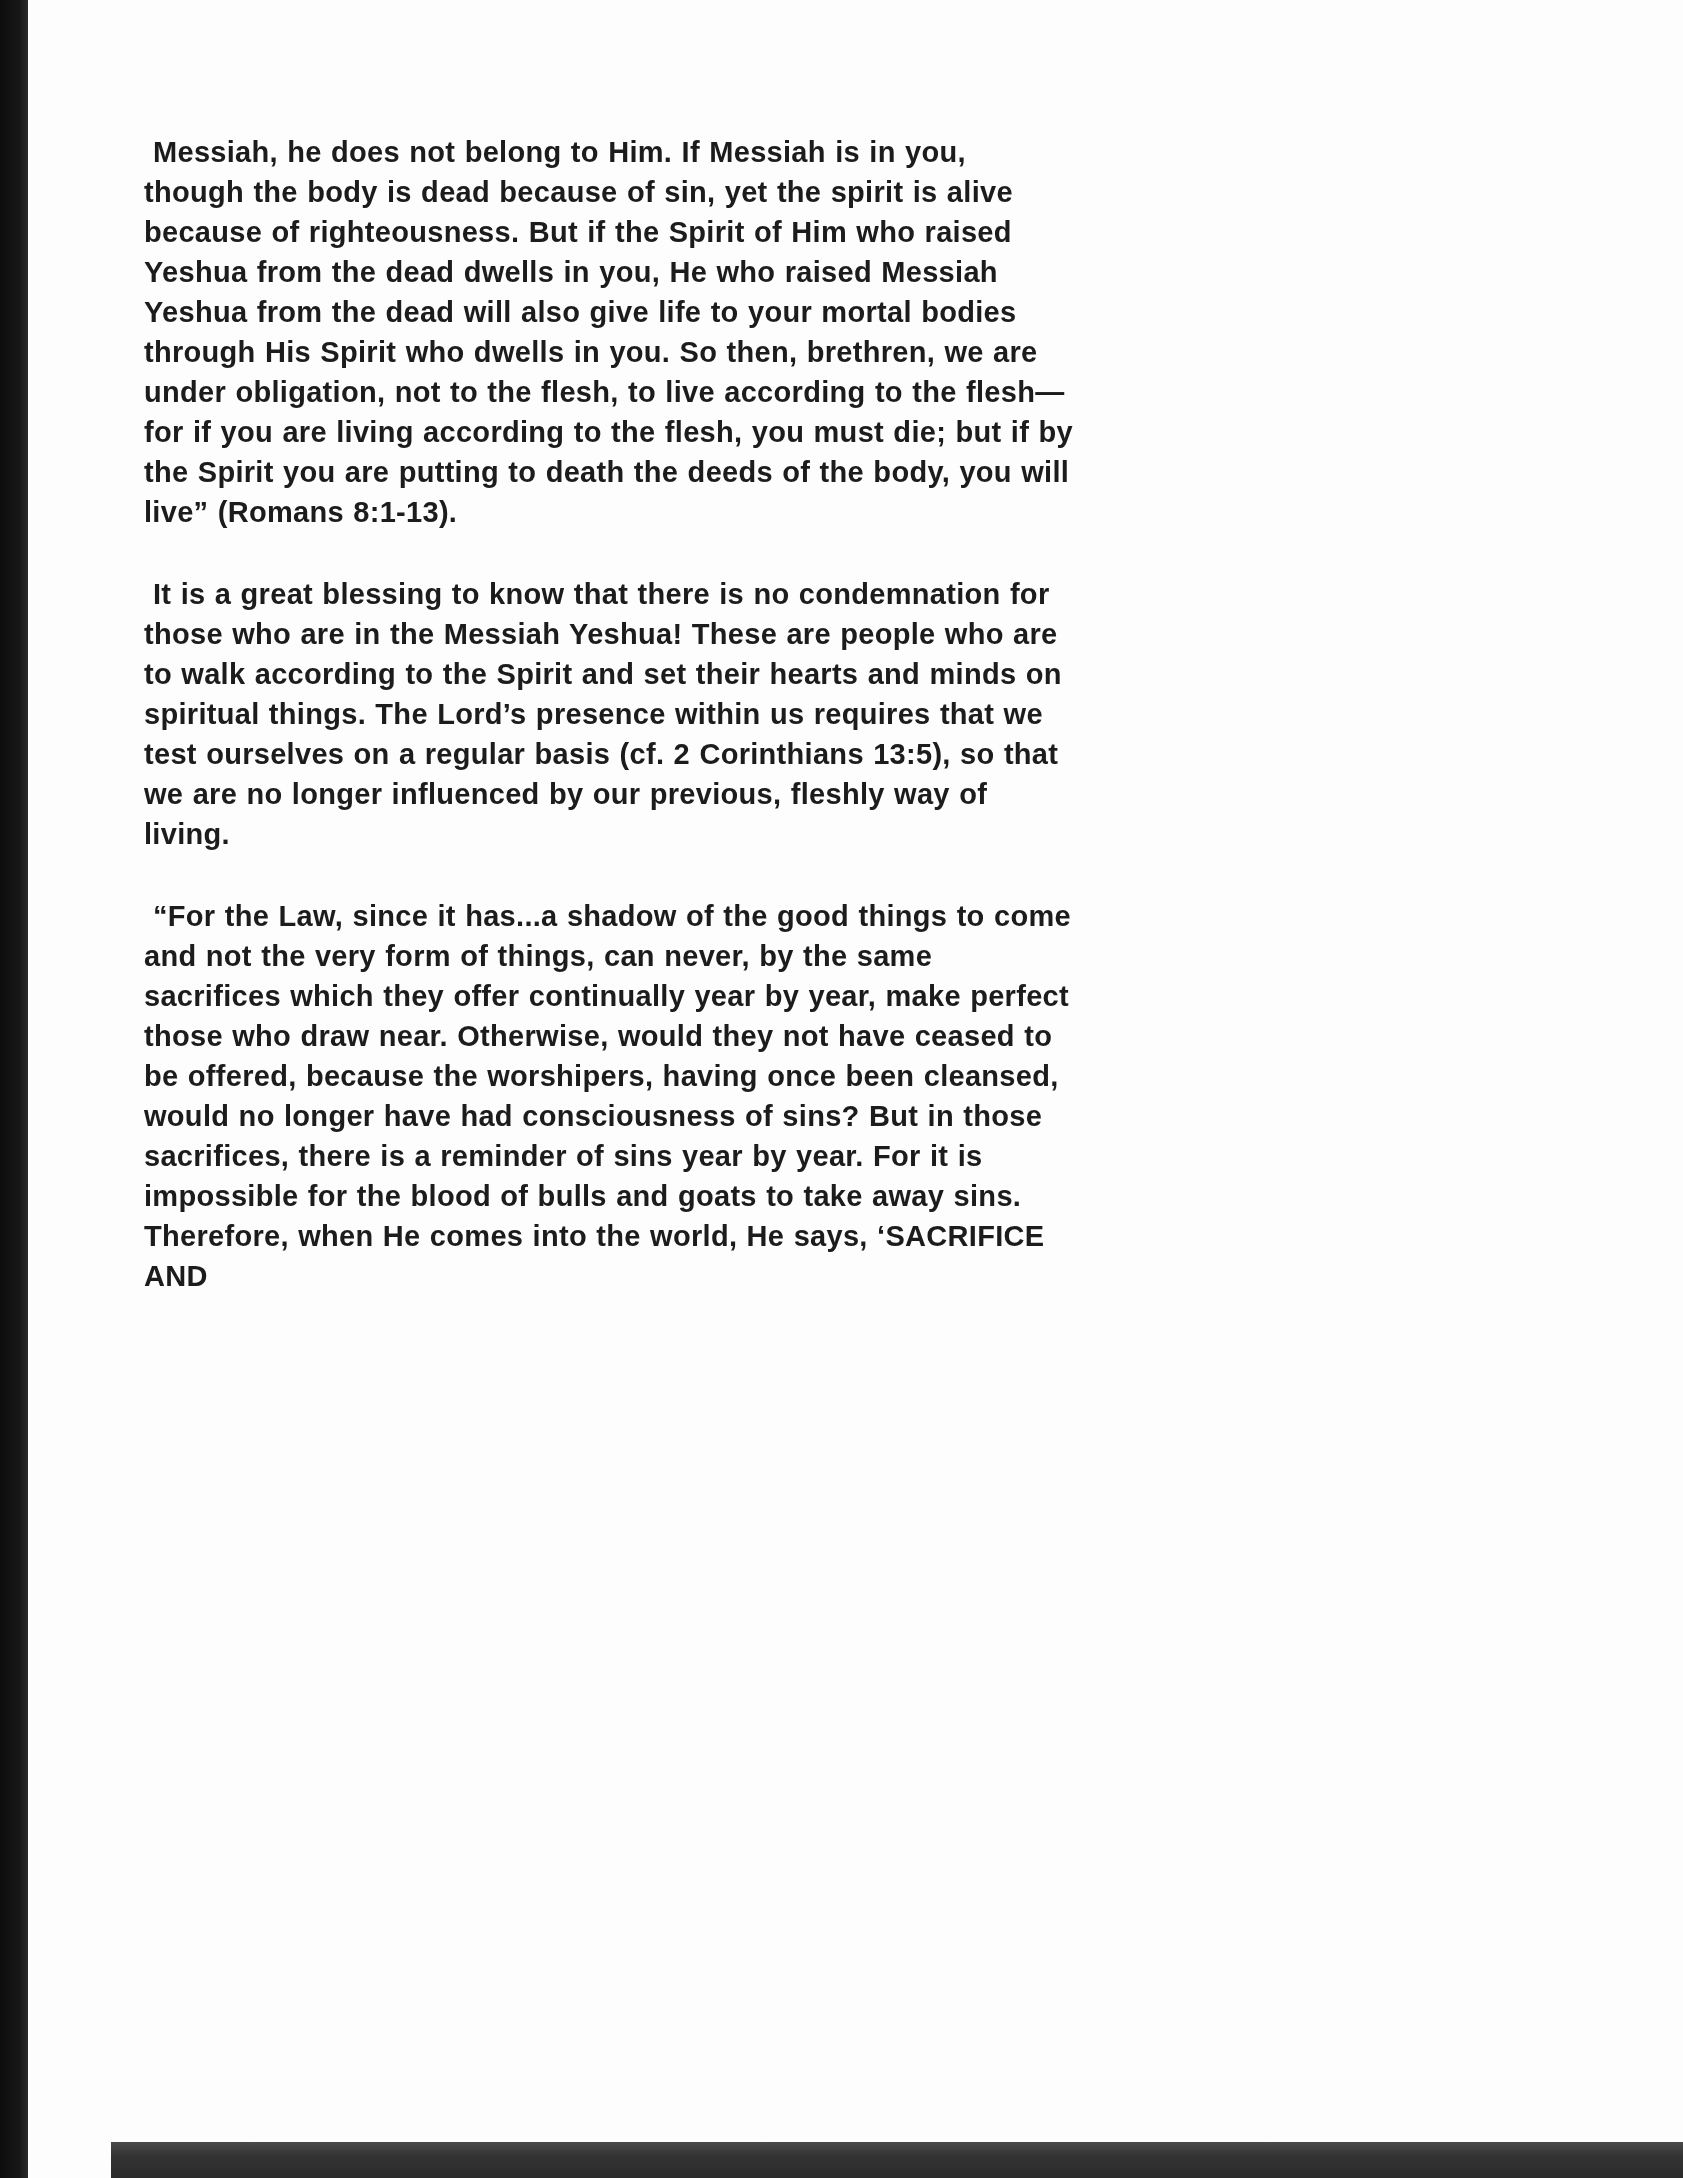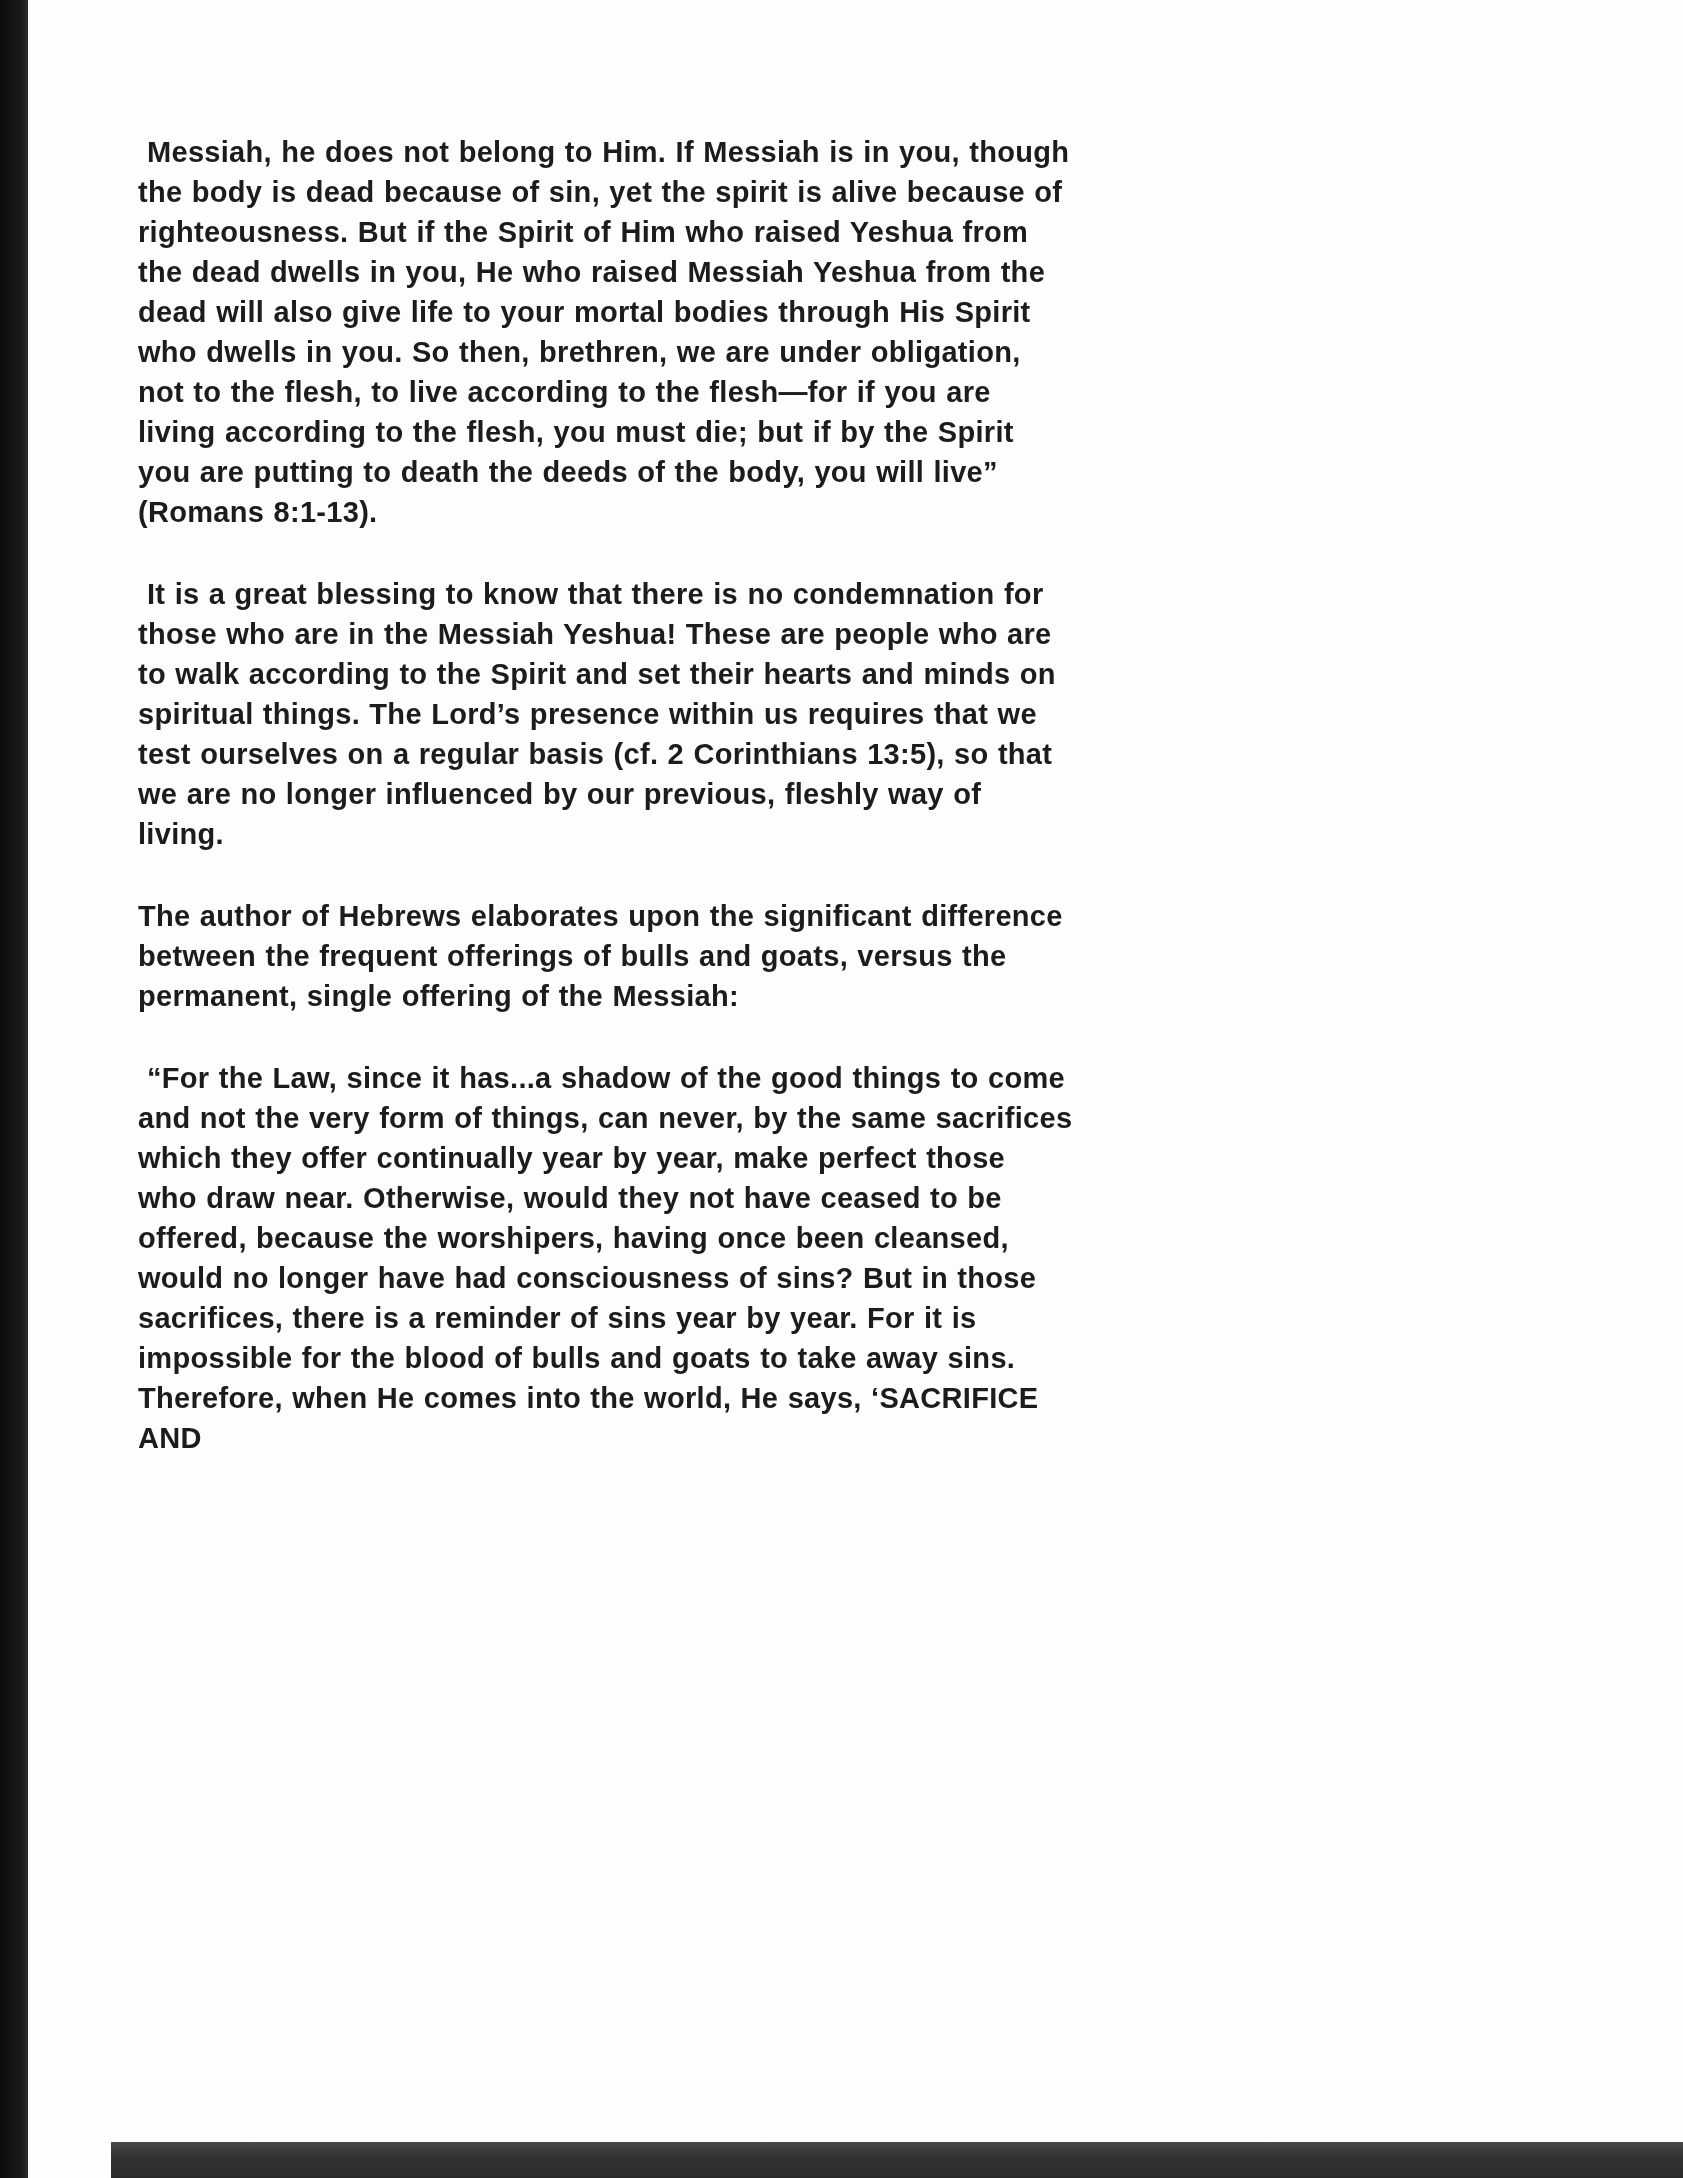--- a/index.html
+++ b/index.html
@@ -36,33 +36,32 @@
     top: 132px;
     width: 943px;
     color: #1c1c1c;
     font-weight: bold;
     font-size: 29px;
     line-height: 40px;
     letter-spacing: 0.3px;
     word-spacing: 1px;
   }
   .text-block p {
-    margin: 0 0 42px 8px;
+    margin: 0 0 42px 14px;
   }
   .text-block p.indent {
     text-indent: 9px;
   }
   .italic {
   }
 </style>
 </head>
 <body>
 
 <div class="scan-edge-left"></div>
 <div class="scan-edge-bottom"></div>
 
 <div class="text-block">
     <p class="indent"><span>Messiah, he does not belong to Him. If Messiah is in you, though the body is dead because of sin, yet the spirit is alive because of righteousness. But if the Spirit of Him who raised Yeshua from the dead dwells in you, He who raised Messiah Yeshua from the dead will also give life to your mortal bodies through His Spirit who dwells in you. So then, brethren, we are under obligation, not to the flesh, to live according to the flesh—for if you are living according to the flesh, you must die; but if by the Spirit you are putting to death the deeds of the body, you will live” (Romans 8:1-13).</span></p>
     <p class="indent"><span>It is a great blessing to know that there is no condemnation for those who are in the Messiah Yeshua! These are people who are to walk according to the Spirit and set their hearts and minds on spiritual things. The Lord’s presence within us requires that we test ourselves on a regular basis (cf. 2 Corinthians 13:5), so that we are no longer influenced by our previous, fleshly way of living.</span></p>
-    <p><span>The author of Hebrews elaborates upon the significant difference between the frequent offerings of bulls and goats, versus the permanent, single offering of the Messiah:</span></p>
     <p class="indent"><span>“For the Law, since it has...a shadow of the good things to come </span><span class="italic">and</span><span> not the very form of things, can never, by the same sacrifices which they offer continually year by year, make perfect those who draw near. Otherwise, would they not have ceased to be offered, because the worshipers, having once been cleansed, would no longer have had consciousness of sins? But in those </span><span class="italic">sacrifices,</span><span> there is a reminder of sins year by year. For it is impossible for the blood of bulls and goats to take away sins. Therefore, when He comes into the world, He says, ‘SACRIFICE AND</span></p>
   </div>
 
 
 </body></html>

